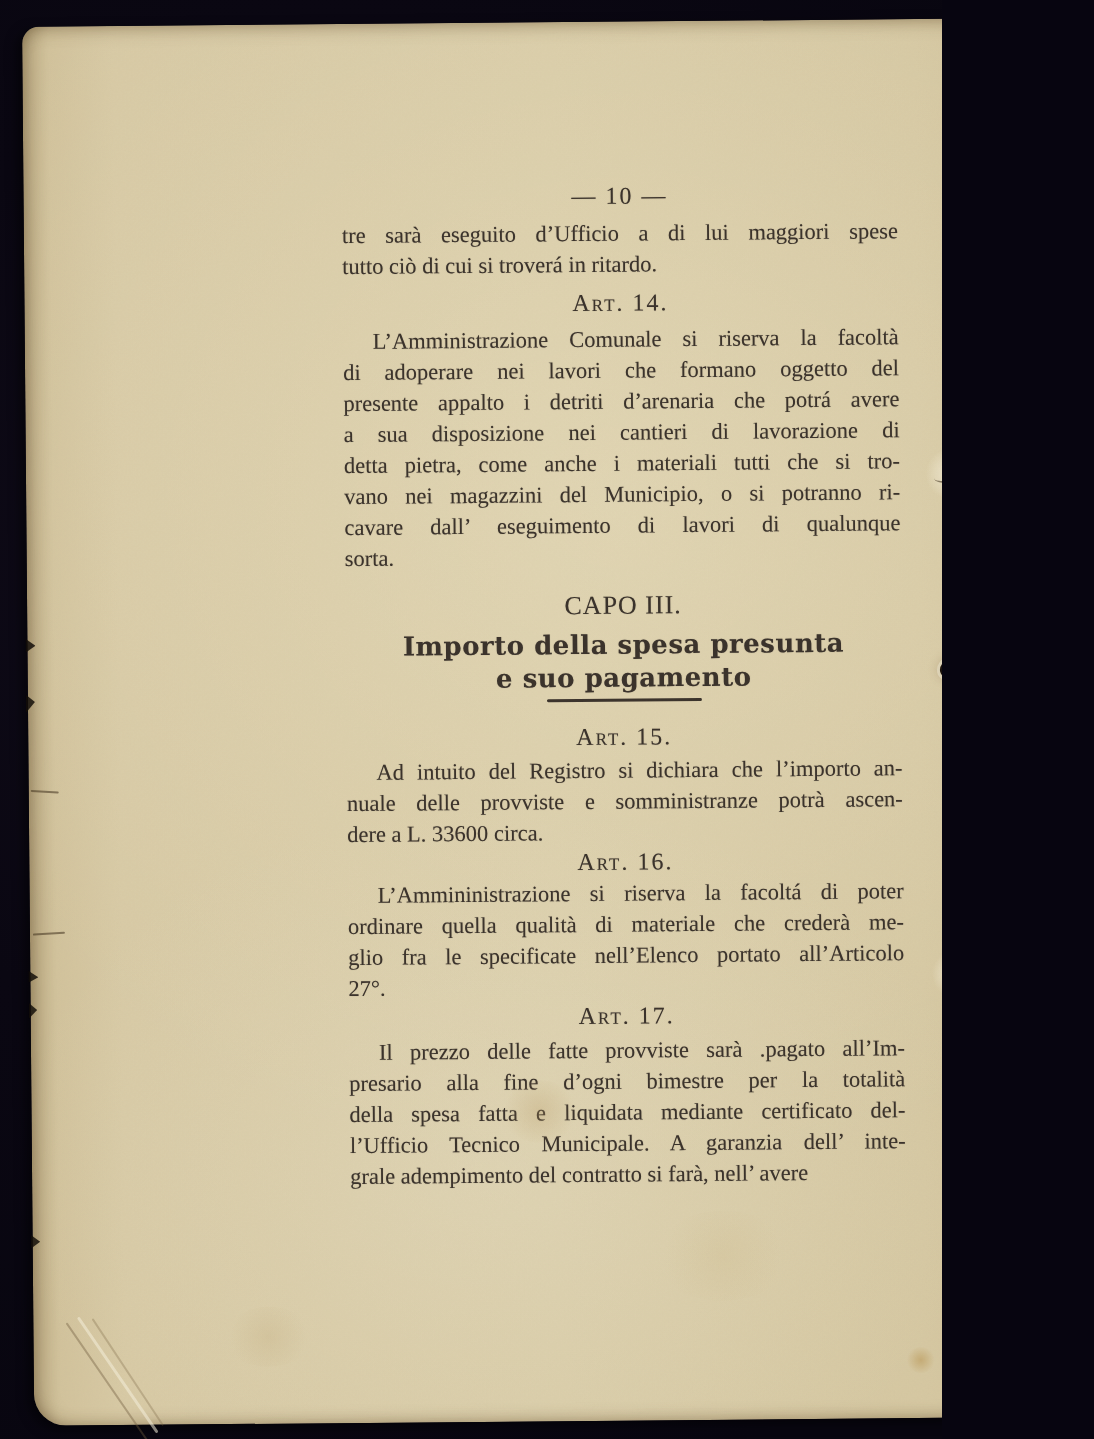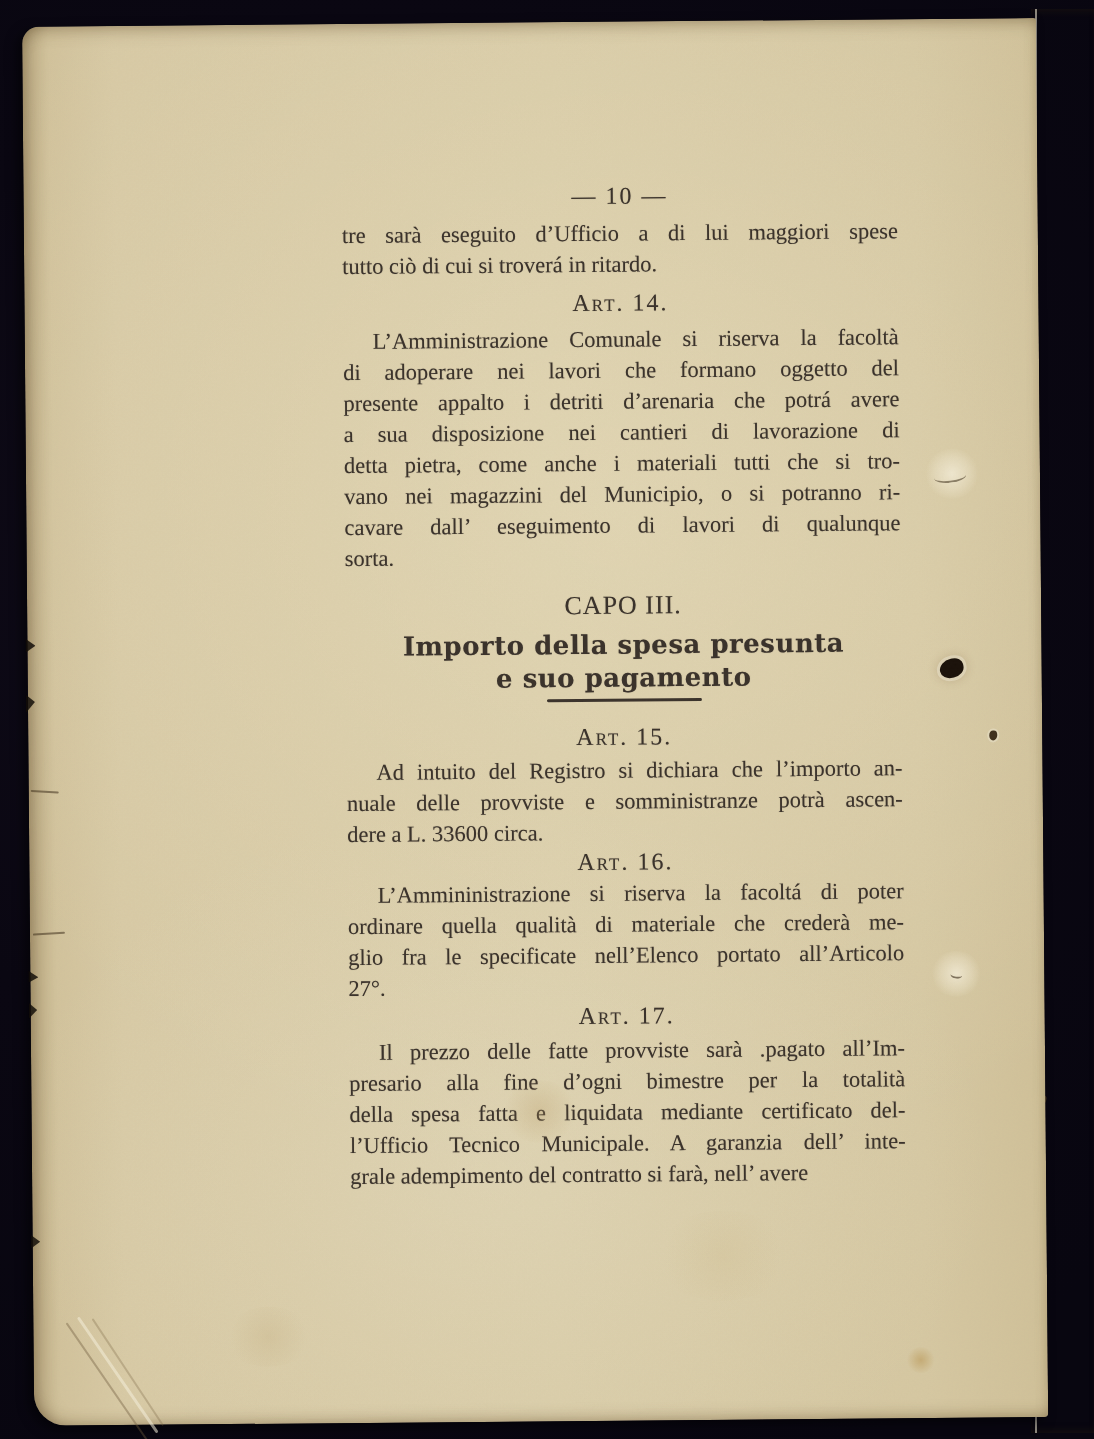--- a/index.html
+++ b/index.html
@@ -1,18 +1,18 @@
 <!DOCTYPE html>
 <html><head>
 <meta charset="utf-8">
 <style>
   html, body { margin: 0; padding: 0; background: #070510; }
   .scene {
     position: relative;
-    width: 1094px;
+    width: 942px;
     height: 1439px;
     overflow: hidden;
     background: radial-gradient(90% 70% at 35% 40%, #110d1b 0%, #0a0712 55%, #080610 100%);
     font-family: "Liberation Serif", serif;
   }
 
   
   .adjacent-page {
     position: absolute;
     left: 1031px; top: 9px;

